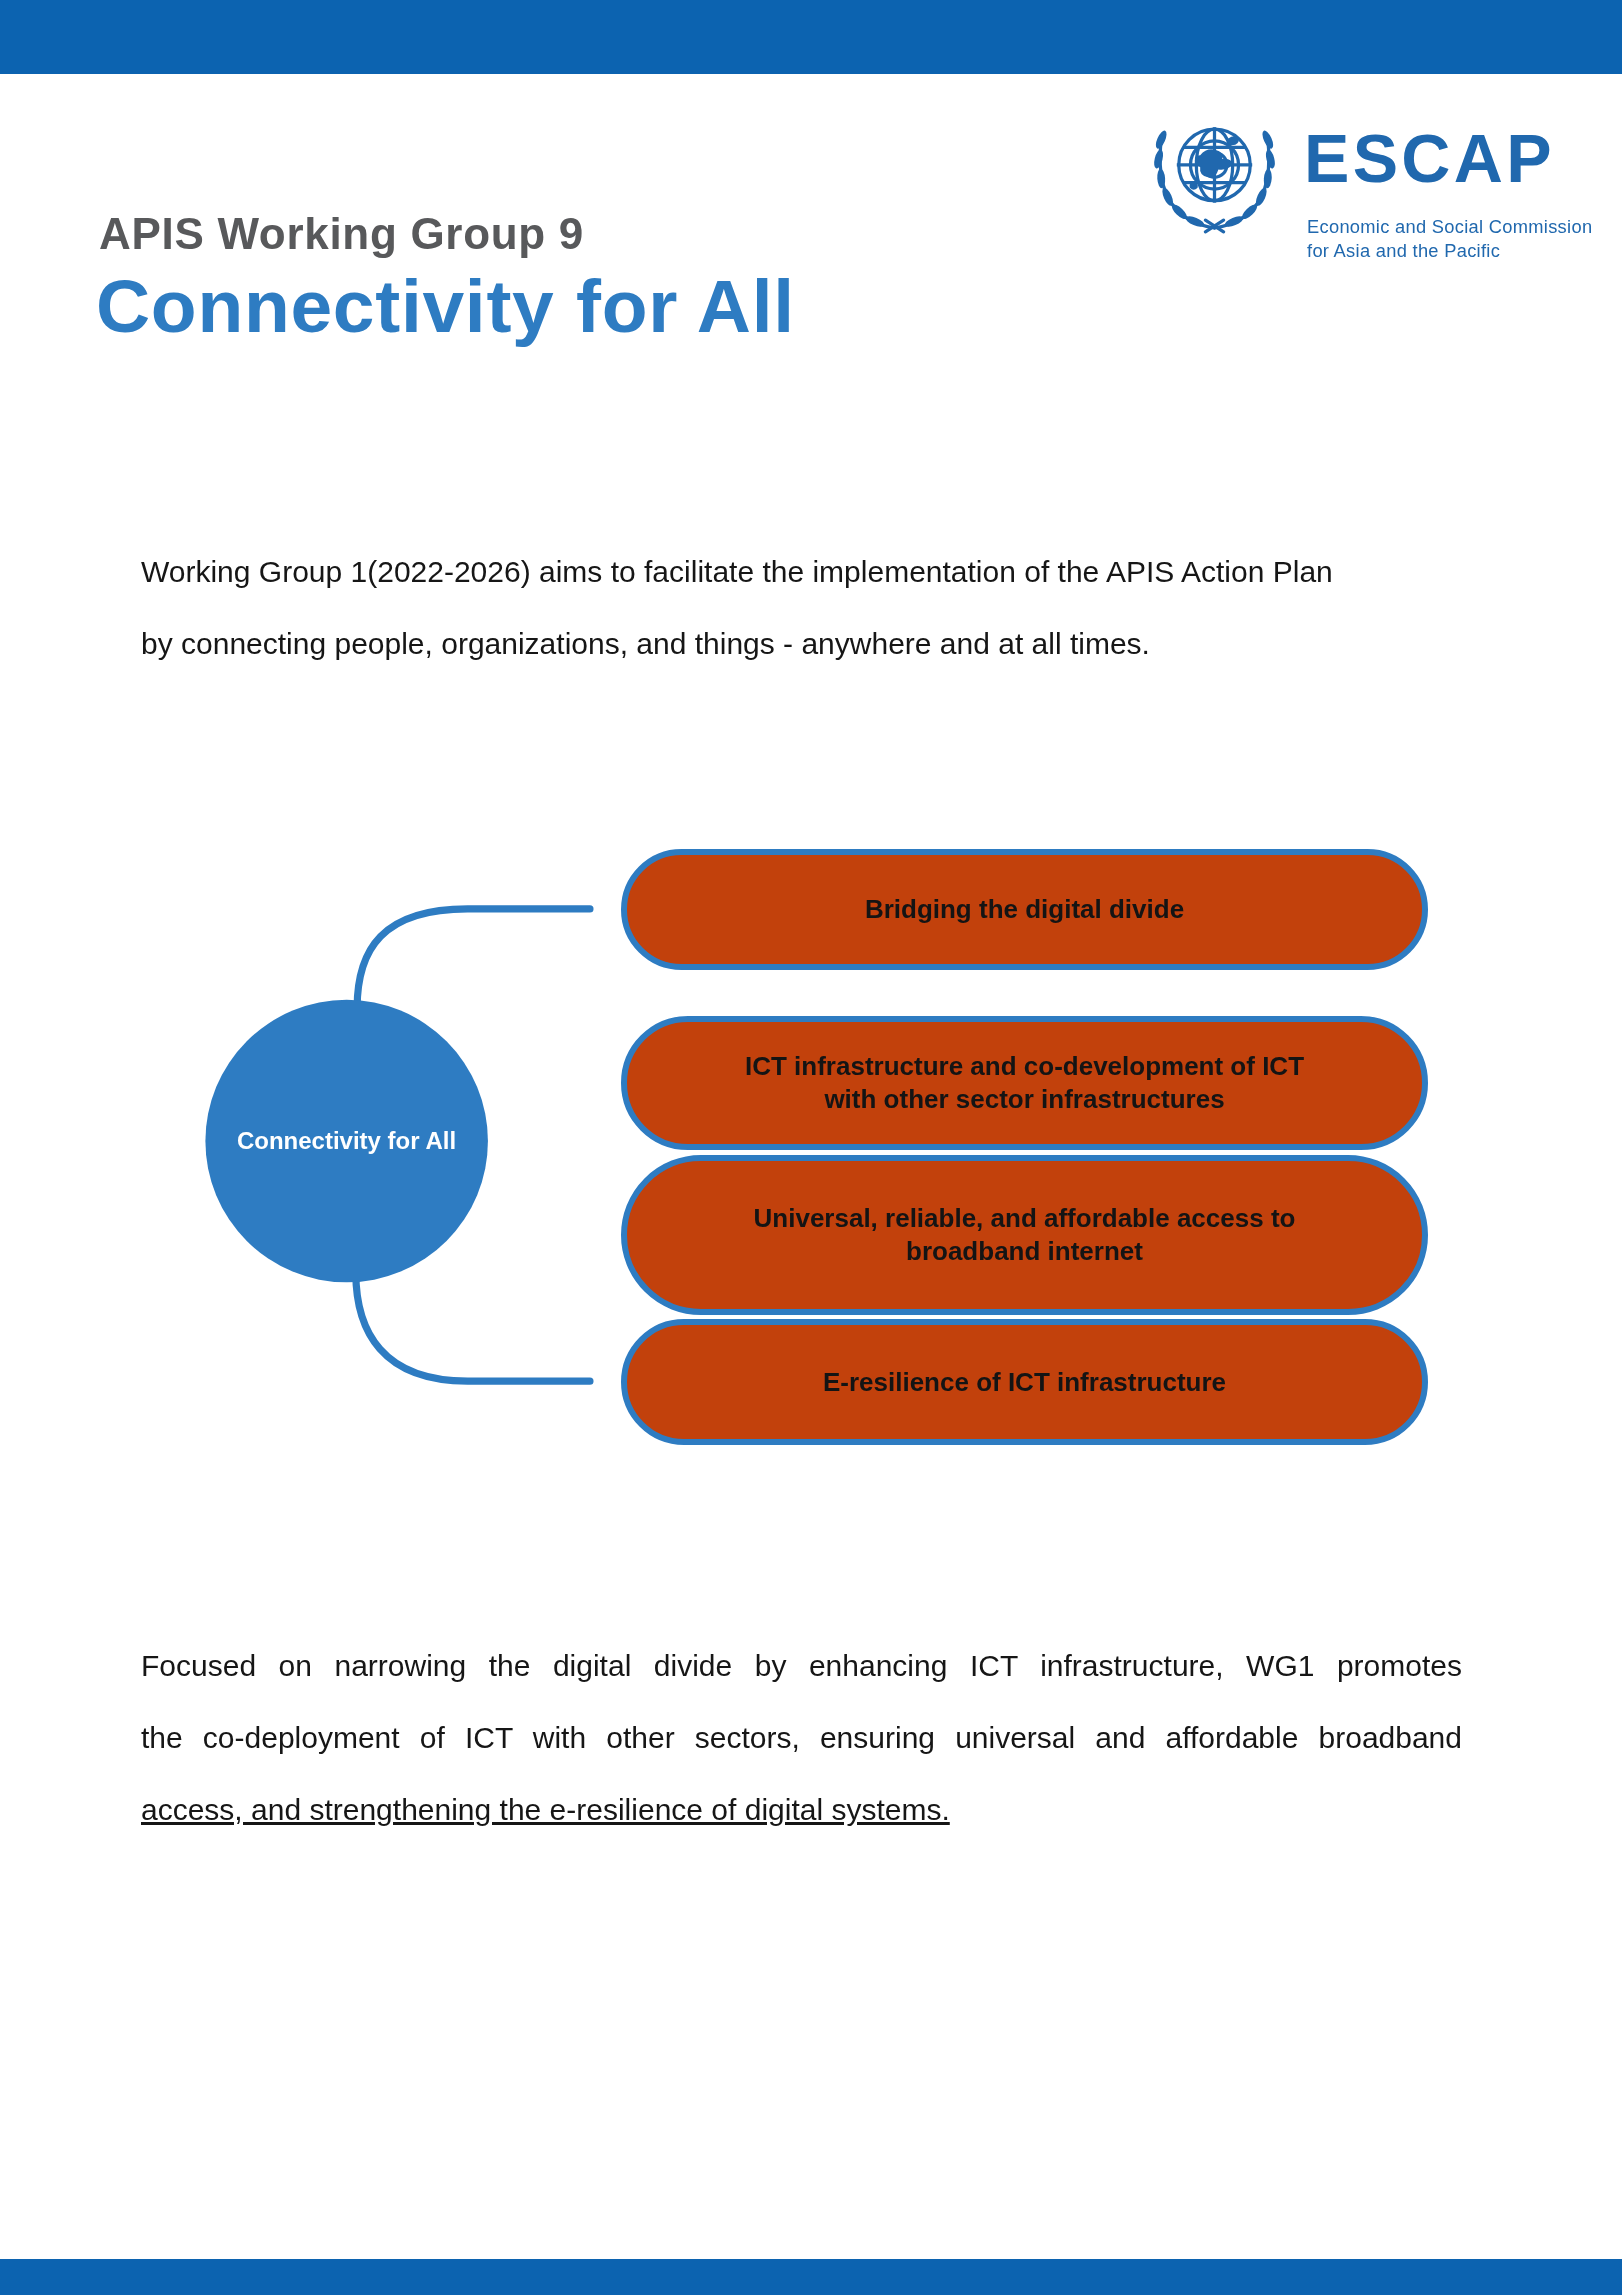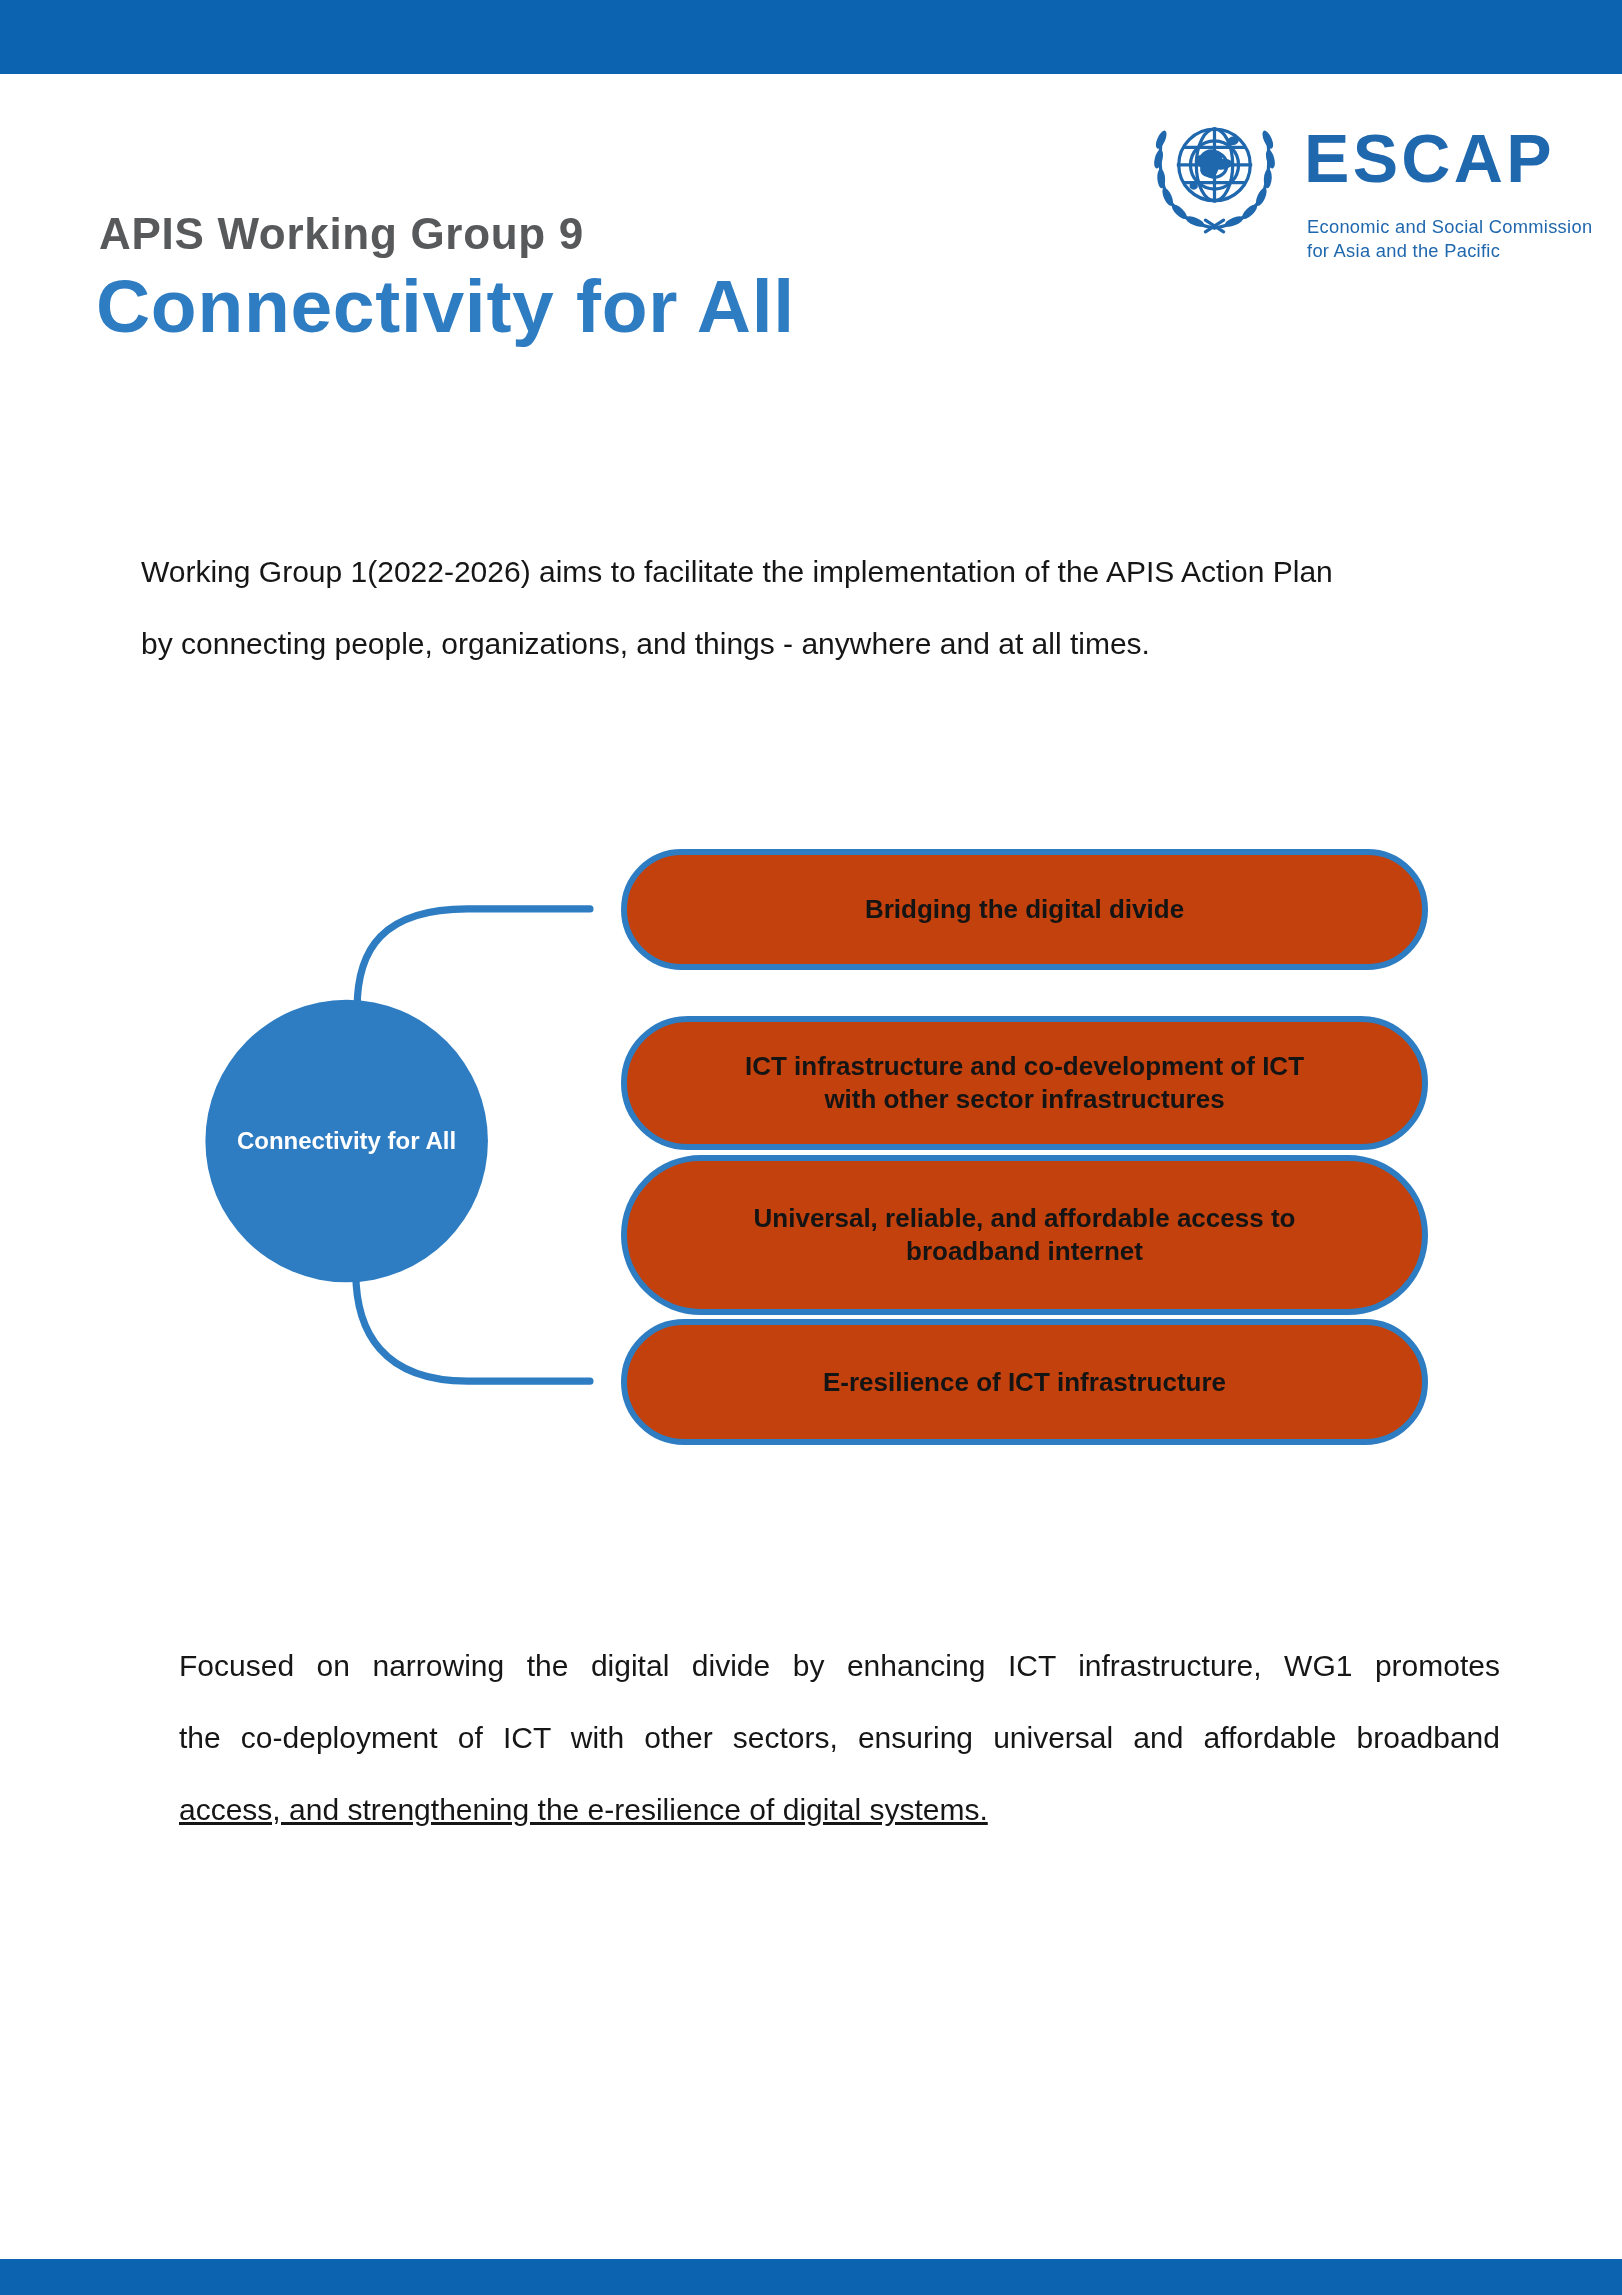--- a/index.html
+++ b/index.html
@@ -39,21 +39,21 @@
     left: 1307px; top: 215px;
     font-size: 18.3px; color: #2068AE; line-height: 24px;
     white-space: pre-line; letter-spacing: 0.3px;
   }
 
   .para {
     left: 141px; width: 1321px;
     font-size: 30px; line-height: 72px; color: #161616;
   }
   .para.intro { top: 536px; white-space: pre-line; }
-  .para.summary { top: 1630px; margin-left: 38px; }
+  .para.summary { top: 1630px; }
   .summary-line { text-align: justify; text-align-last: justify; }
   .summary-line.last { text-align: left; text-align-last: left; text-decoration: underline; }
 
   .mindmap-svg { left: 0; top: 837px; width: 1622px; height: 654px; }
 
   .center-label {
     left: 206px; top: 1079px; width: 281px; height: 124px;
     display: flex; align-items: center; justify-content: center;
     color: #ffffff; font-weight: bold; font-size: 24px; text-align: center;
   }

